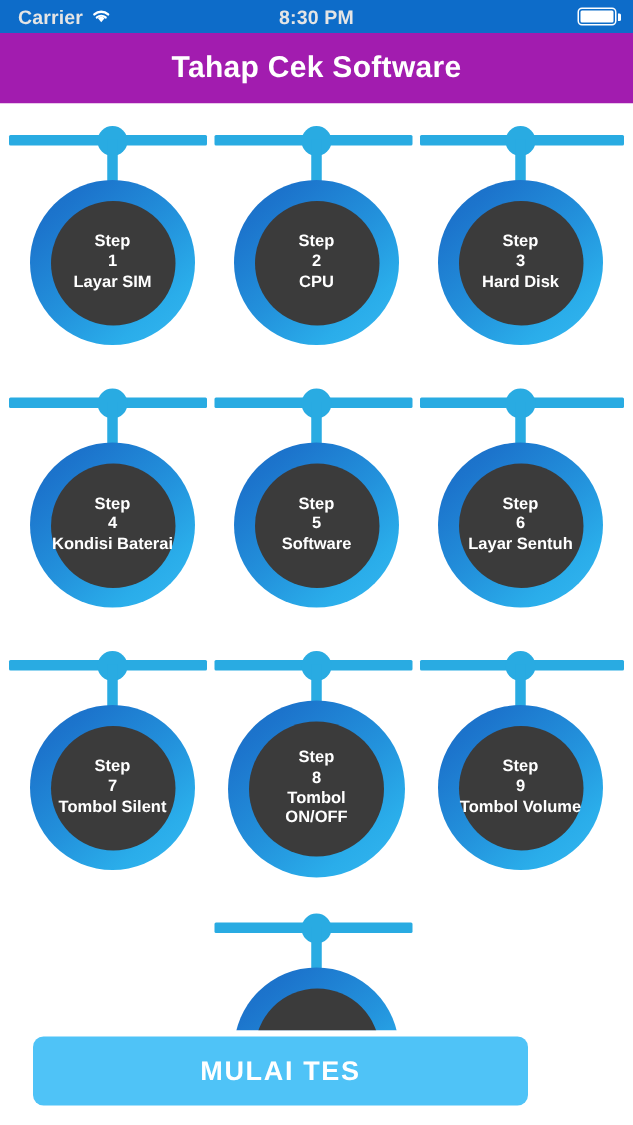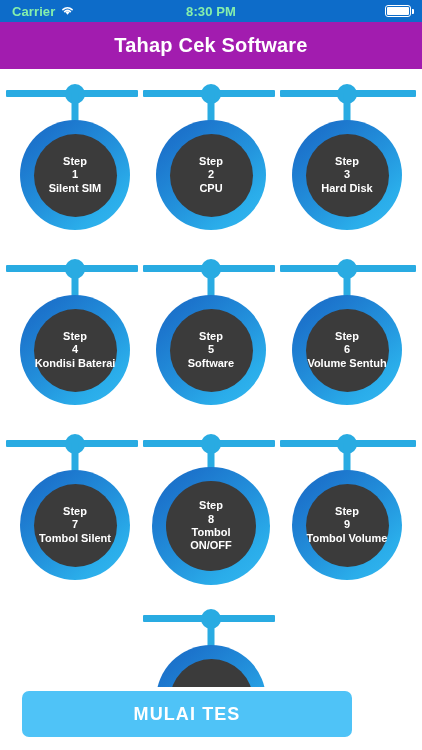--- a/index.html
+++ b/index.html
@@ -9,21 +9,21 @@
     background:#ffffff; overflow:hidden;
   }
   #app{
     position:relative; width:422px; height:750px;
     background:#ffffff; overflow:hidden;
   }
 
   
   .statusbar{
     position:absolute; left:0; top:0; width:422px; height:22px;
-    background:#0D6CC9; color:#86efac;
+    background:#0D6CC9; color:#e5e5e5;
     display:flex; align-items:center;
     font-size:13px; font-weight:bold; letter-spacing:.1px;
   }
   .sb-left{ position:absolute; left:12px; display:flex; align-items:center; gap:5px; }
   .sb-center{ position:absolute; left:0; right:0; text-align:center; }
   .sb-right{ position:absolute; right:11px; display:flex; align-items:center; }
   .wifi-icon{ display:block; }
   .battery{
     width:26px; height:12px; border:1.5px solid #ffffff; border-radius:3px;
     position:relative; display:block;
@@ -158,21 +158,21 @@
         <span class="rail-seg s3"></span>
       </div>
 
       <div class="node n1 sz-std">
         <span class="dot"></span>
         <span class="stem"></span>
         <div class="circle-wrap">
           <div class="circle-inner">
             <span class="ln">Step</span>
             <span class="ln">1</span>
-            <span class="ln">Silent SIM</span>
+            <span class="ln">Layar SIM</span>
           </div>
         </div>
       </div>
 
       <div class="node n2 sz-std">
         <span class="dot"></span>
         <span class="stem"></span>
         <div class="circle-wrap">
           <div class="circle-inner">
             <span class="ln">Step</span>
@@ -226,21 +226,21 @@
         </div>
       </div>
 
       <div class="node n3 sz-std">
         <span class="dot"></span>
         <span class="stem"></span>
         <div class="circle-wrap">
           <div class="circle-inner">
             <span class="ln">Step</span>
             <span class="ln">6</span>
-            <span class="ln">Volume Sentuh</span>
+            <span class="ln">Layar Sentuh</span>
           </div>
         </div>
       </div>
     </div>
 
     <div class="row" style="top:356px;">
       <div class="rail">
         <span class="rail-seg s1"></span>
         <span class="rail-seg s2"></span>
         <span class="rail-seg s3"></span>

